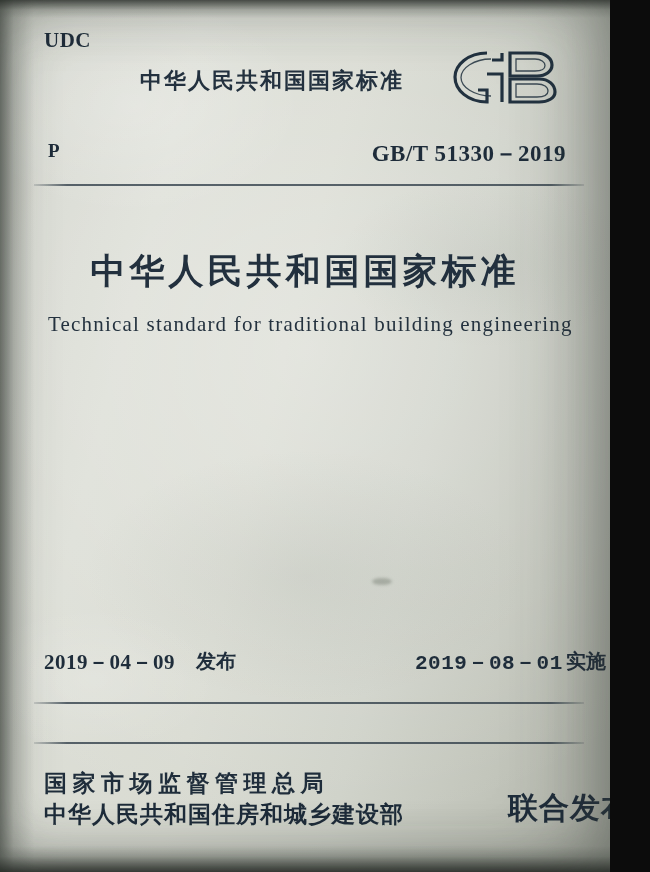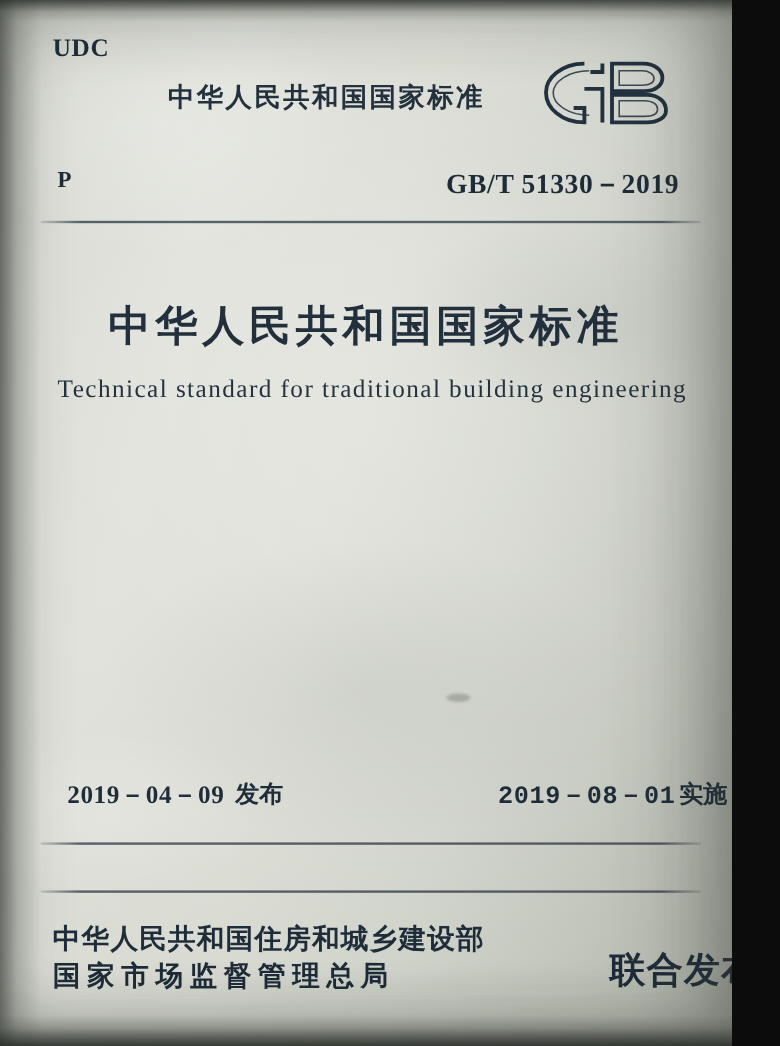--- a/index.html
+++ b/index.html
@@ -147,21 +147,21 @@
     text-align: left;
     font-family: "Liberation Serif", serif;
     font-size: 21px;
     letter-spacing: 1.2px;
     color: #24323f;
     margin-left: 48px;
   }
 
   .issue-date {
     position: absolute;
-    left: 56px;
+    left: 44px;
     top: 648px;
     font-family: "Liberation Serif", serif;
     font-weight: bold;
     font-size: 21px;
     color: #1f2d3b;
     letter-spacing: 0.5px;
   }
   .issue-label {
     position: absolute;
     left: 196px;
@@ -271,22 +271,22 @@
 
   <div class="issue-date">2019－04－09</div>
   <div class="issue-label">发布</div>
   <div class="effect-date">2019－08－01</div>
   <div class="effect-label">实施</div>
 
   <div class="rule rule-bottom"></div>
   <div class="rule rule-foot"></div>
 
   <div class="org-block">
+    <div class="org-line spaced">国家市场监督管理总局</div>
     <div class="org-line">中华人民共和国住房和城乡建设部</div>
-    <div class="org-line spaced">国家市场监督管理总局</div>
   </div>
 
   <div class="joint">联合发布</div>
 
   <div class="spine"></div>
   <div class="topedge"></div>
   <div class="botedge"></div>
   <div class="vign"></div>
 
 </div>

